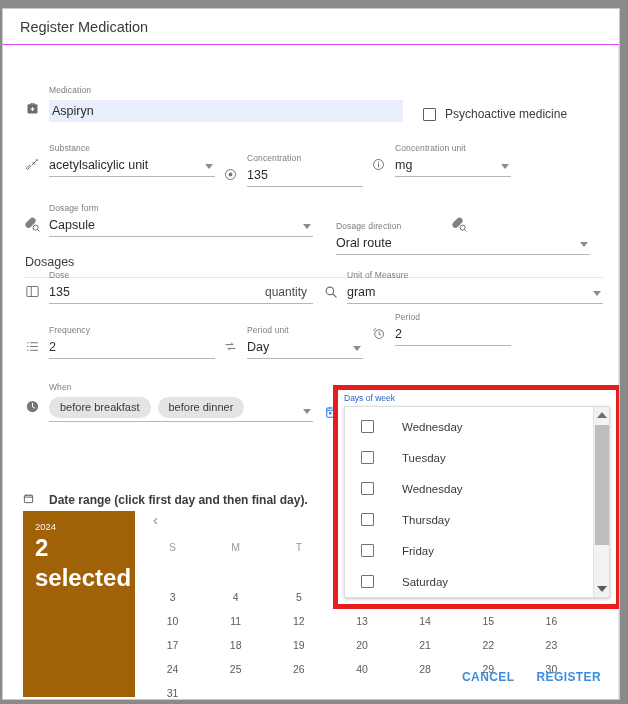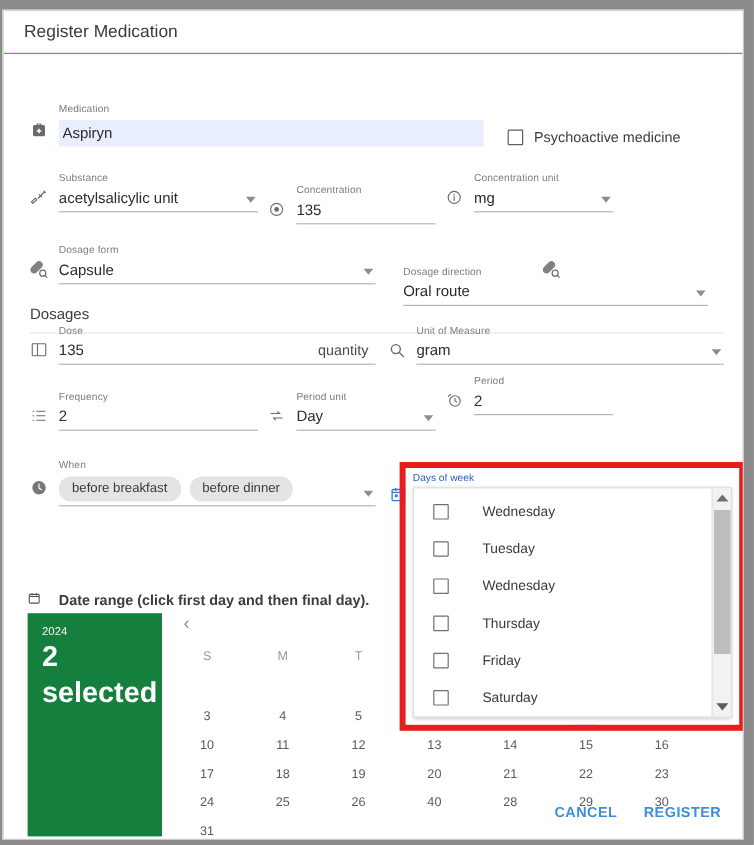--- a/index.html
+++ b/index.html
@@ -128,21 +128,21 @@
     left: 20px; top: 448px;
     font-size: 12px;
     color: #3c3c3c;
     display: flex; gap: 15px;
     font-weight: bold;
   }
   .cal-panel {
     position: absolute;
     left: 20px; top: 466px;
     width: 112px; height: 186px;
-    background: #15803d;
+    background: #a16207;
     color: #fff;
     padding: 10px 12px 0;
   }
   .cal-panel .year { font-size: 9.5px; opacity: .92; }
   .cal-panel .big {
     font-size: 24px; font-weight: bold; line-height: 1.12;
     margin-top: 3px;
   }
   .cal-grid {
     position: absolute;

